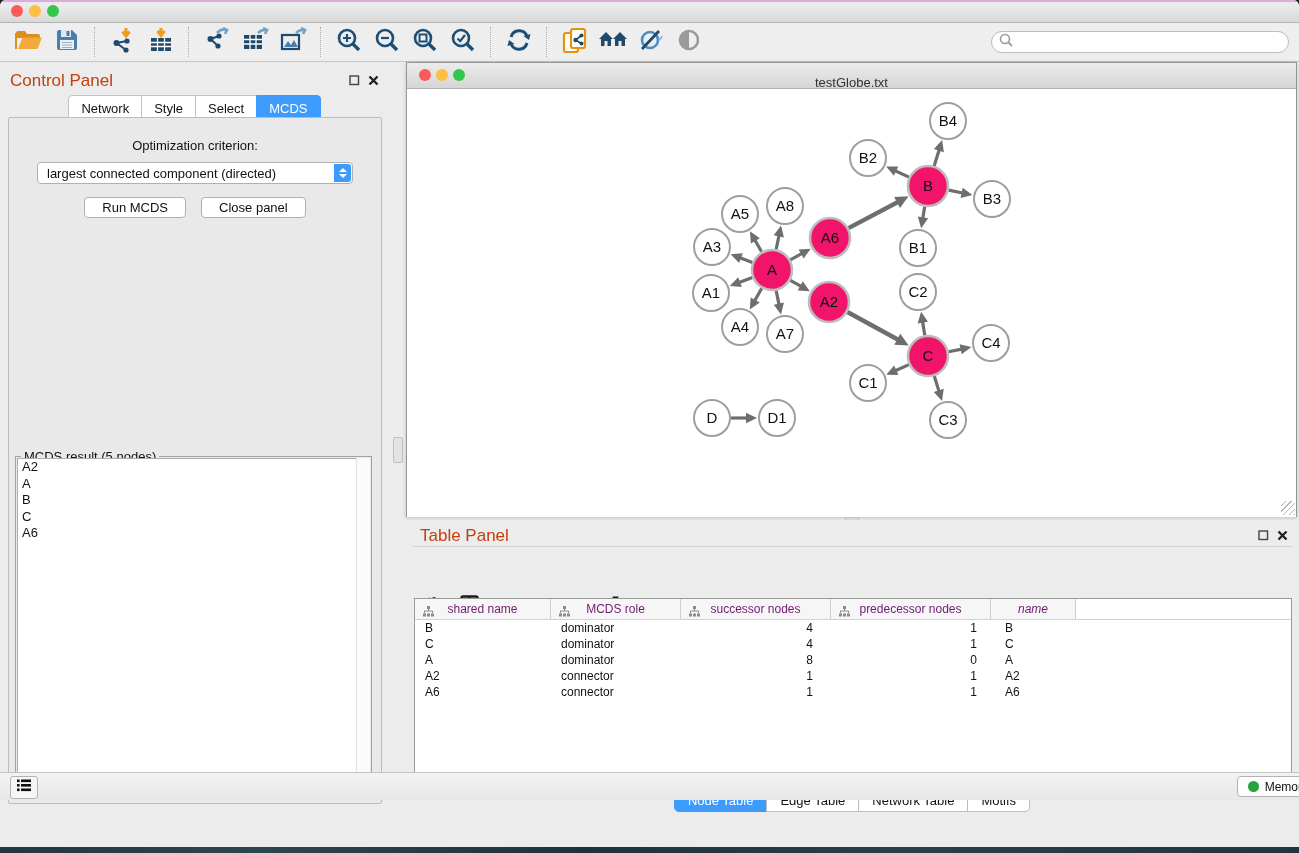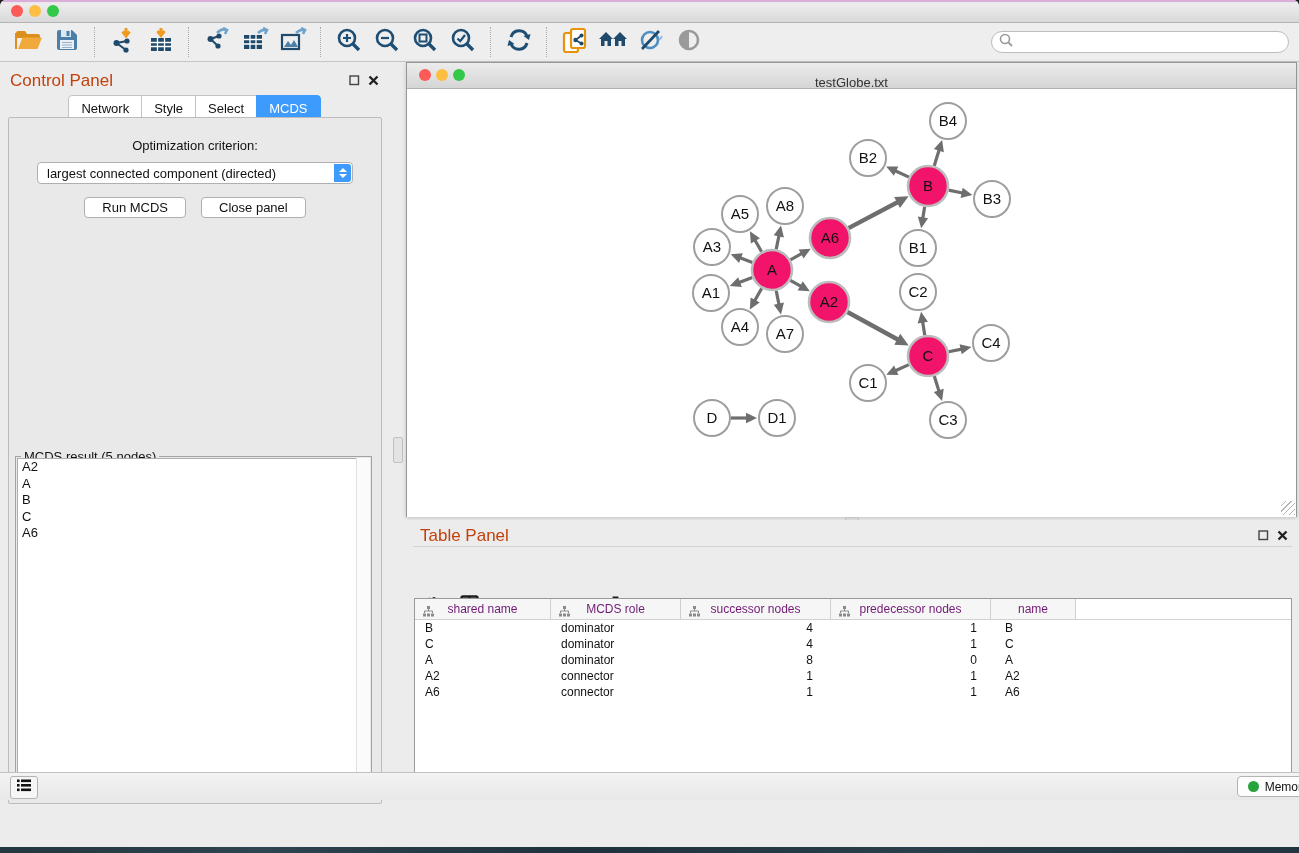--- a/index.html
+++ b/index.html
@@ -458,21 +458,21 @@
                 <rect x="4" y="7.5" width="3" height="3" fill="#8a8a8a"></rect>
                 <rect x="8" y="7.5" width="3" height="3" fill="#8a8a8a"></rect>
               </svg></span><span>successor nodes</span></div>
           <div class="th" style="width: 160px;"><span class="hicon"><svg width="11" height="11" viewBox="0 0 11 11">
                 <rect x="4" y="0" width="3" height="3" fill="#8a8a8a"></rect>
                 <path d="M5.5 3 v2 M1.5 5 h8 M1.5 5 v2 M9.5 5 v2" stroke="#8a8a8a" stroke-width="1" fill="none"></path>
                 <rect x="0" y="7.5" width="3" height="3" fill="#8a8a8a"></rect>
                 <rect x="4" y="7.5" width="3" height="3" fill="#8a8a8a"></rect>
                 <rect x="8" y="7.5" width="3" height="3" fill="#8a8a8a"></rect>
               </svg></span><span>predecessor nodes</span></div>
-          <div class="th" style="width: 85px;"><span>name</span></div>
+          <div class="th" style="width: 85px; font-style: italic;"><span>name</span></div>
         </div>
       <div>
           <div class="trow">
             <div class="td" style="width: 136px; text-align: left; padding-left: 10px;">B</div>
             <div class="td" style="width: 130px; text-align: left; padding-left: 10px;">dominator</div>
             <div class="td" style="width: 150px; text-align: right; padding-right: 18px;">4</div>
             <div class="td" style="width: 160px; text-align: right; padding-right: 14px;">1</div>
             <div class="td" style="width: 85px; text-align: left; padding-left: 14px;">B</div>
           </div>
           <div class="trow">
@@ -498,20 +498,26 @@
           </div>
           <div class="trow">
             <div class="td" style="width: 136px; text-align: left; padding-left: 10px;">A6</div>
             <div class="td" style="width: 130px; text-align: left; padding-left: 10px;">connector</div>
             <div class="td" style="width: 150px; text-align: right; padding-right: 18px;">1</div>
             <div class="td" style="width: 160px; text-align: right; padding-right: 14px;">1</div>
             <div class="td" style="width: 85px; text-align: left; padding-left: 14px;">A6</div>
           </div>
         </div>
     </div>
+    <div class="tp-tabs">
+        <div class="tp-tab active">Node Table</div>
+        <div class="tp-tab">Edge Table</div>
+        <div class="tp-tab">Network Table</div>
+        <div class="tp-tab">Motifs</div>
+      </div>
   </div>
 
   <div class="statusbar">
     <div class="list-btn">
       <span><svg width="16" height="15" viewBox="0 0 16 15">
             <rect x="1" y="1.5" width="2.6" height="2.6" fill="#111"></rect>
             <rect x="5" y="1.5" width="10" height="2.6" fill="#111"></rect>
             <rect x="1" y="6" width="2.6" height="2.6" fill="#111"></rect>
             <rect x="5" y="6" width="10" height="2.6" fill="#111"></rect>
             <rect x="1" y="10.5" width="2.6" height="2.6" fill="#111"></rect>

